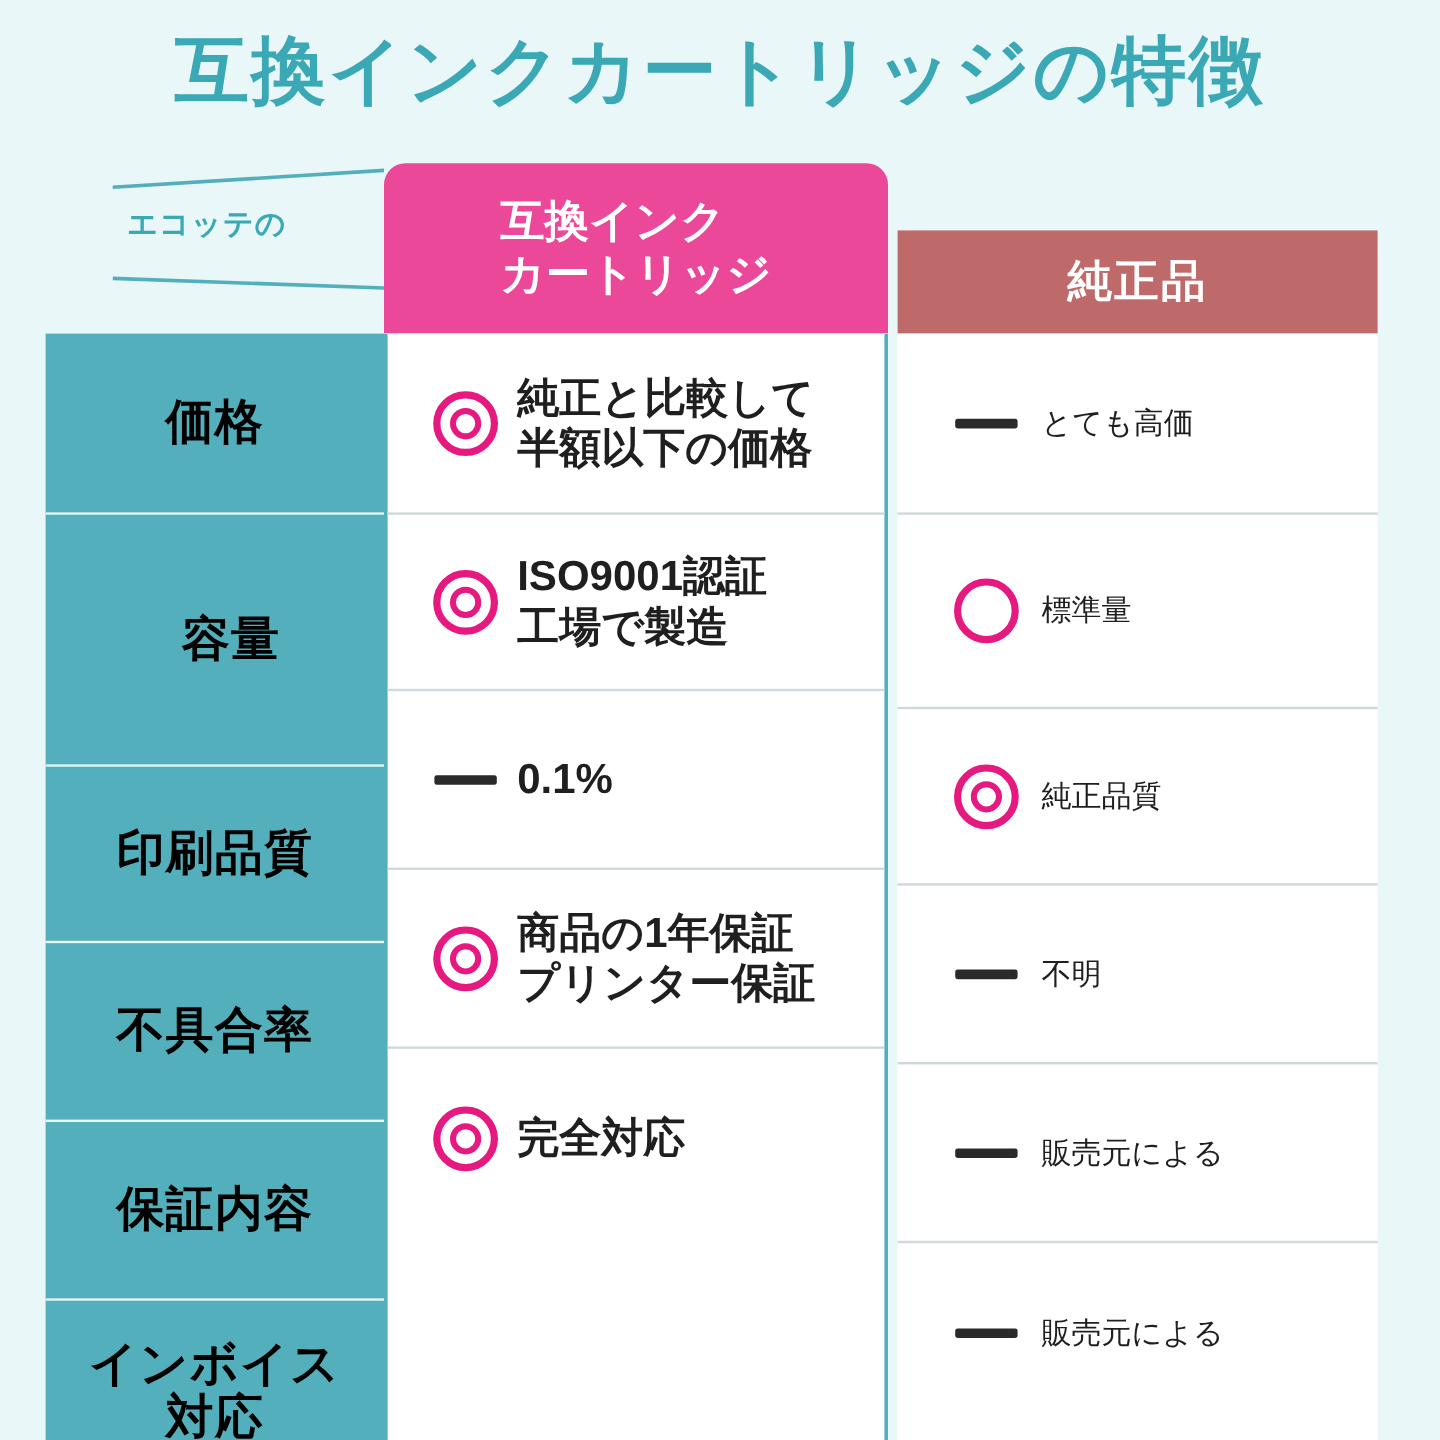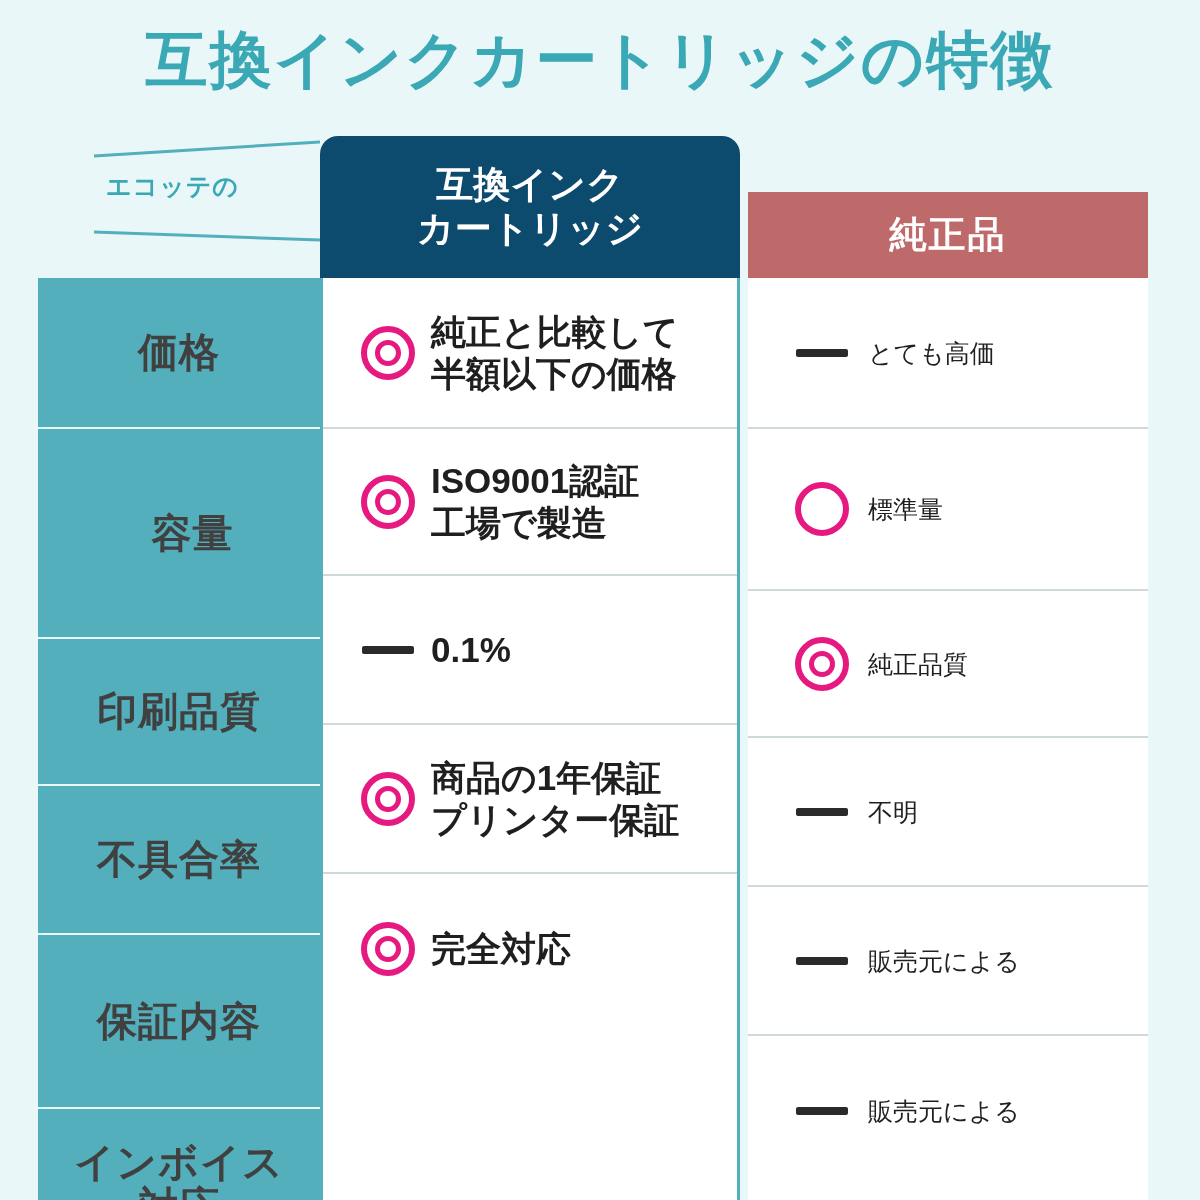--- a/index.html
+++ b/index.html
@@ -65,27 +65,27 @@
   .corner-lines {
     position: absolute;
     left: 0;
     top: 0;
     width: 282px;
     height: 142px;
   }
 
   .head-eco {
     height: 142px;
-    background: #0c4a6e;
+    background: #ec4899;
     border-radius: 18px 18px 0 0;
     color: #fff;
     display: flex;
     align-items: center;
     justify-content: center;
-    text-align: center;
+    text-align: left;
     font-size: 37px;
     font-weight: bold;
     line-height: 1.18;
     box-sizing: border-box;
   }
   .head-spacer { width: 8px; height: 142px; }
   .head-gen {
     height: 86px;
     background: #bf6a6a;
     color: #fff;
@@ -120,21 +120,21 @@
   .gen-col {
     display: flex;
     flex-direction: column;
     background: #fff;
     margin-left: 8px;
     box-sizing: border-box;
   }
 
   .lab {
     background: #53afbb;
-    color: #404040;
+    color: #000000;
     font-size: 40px;
     font-weight: bold;
     display: flex;
     align-items: center;
     justify-content: center;
     text-align: center;
     border-bottom: 2px solid #eaf7f8;
     box-sizing: border-box;
     line-height: 1.12;
     letter-spacing: 1px;
@@ -242,21 +242,21 @@
     </div>
   </div>
 
   <div class="body">
 
     <div class="labels-col col-label">
       <div class="lab" style="height:151px;">価格</div>
       <div class="lab" style="height:210px;padding-left:27px;">容量</div>
       <div class="lab" style="height:147px;">印刷品質</div>
       <div class="lab" style="height:149px;">不具合率</div>
-      <div class="lab" style="height:174px;">保証内容</div>
+      <div class="lab" style="height:149px;">保証内容</div>
       <div class="lab" style="height:150px; line-height:1.1;">
         <div>
           <div>インボイス</div>
           <div>対応</div>
         </div>
       </div>
     </div>
 
     <div class="eco-col col-eco">
       <div class="cell" style="height:151px;">

